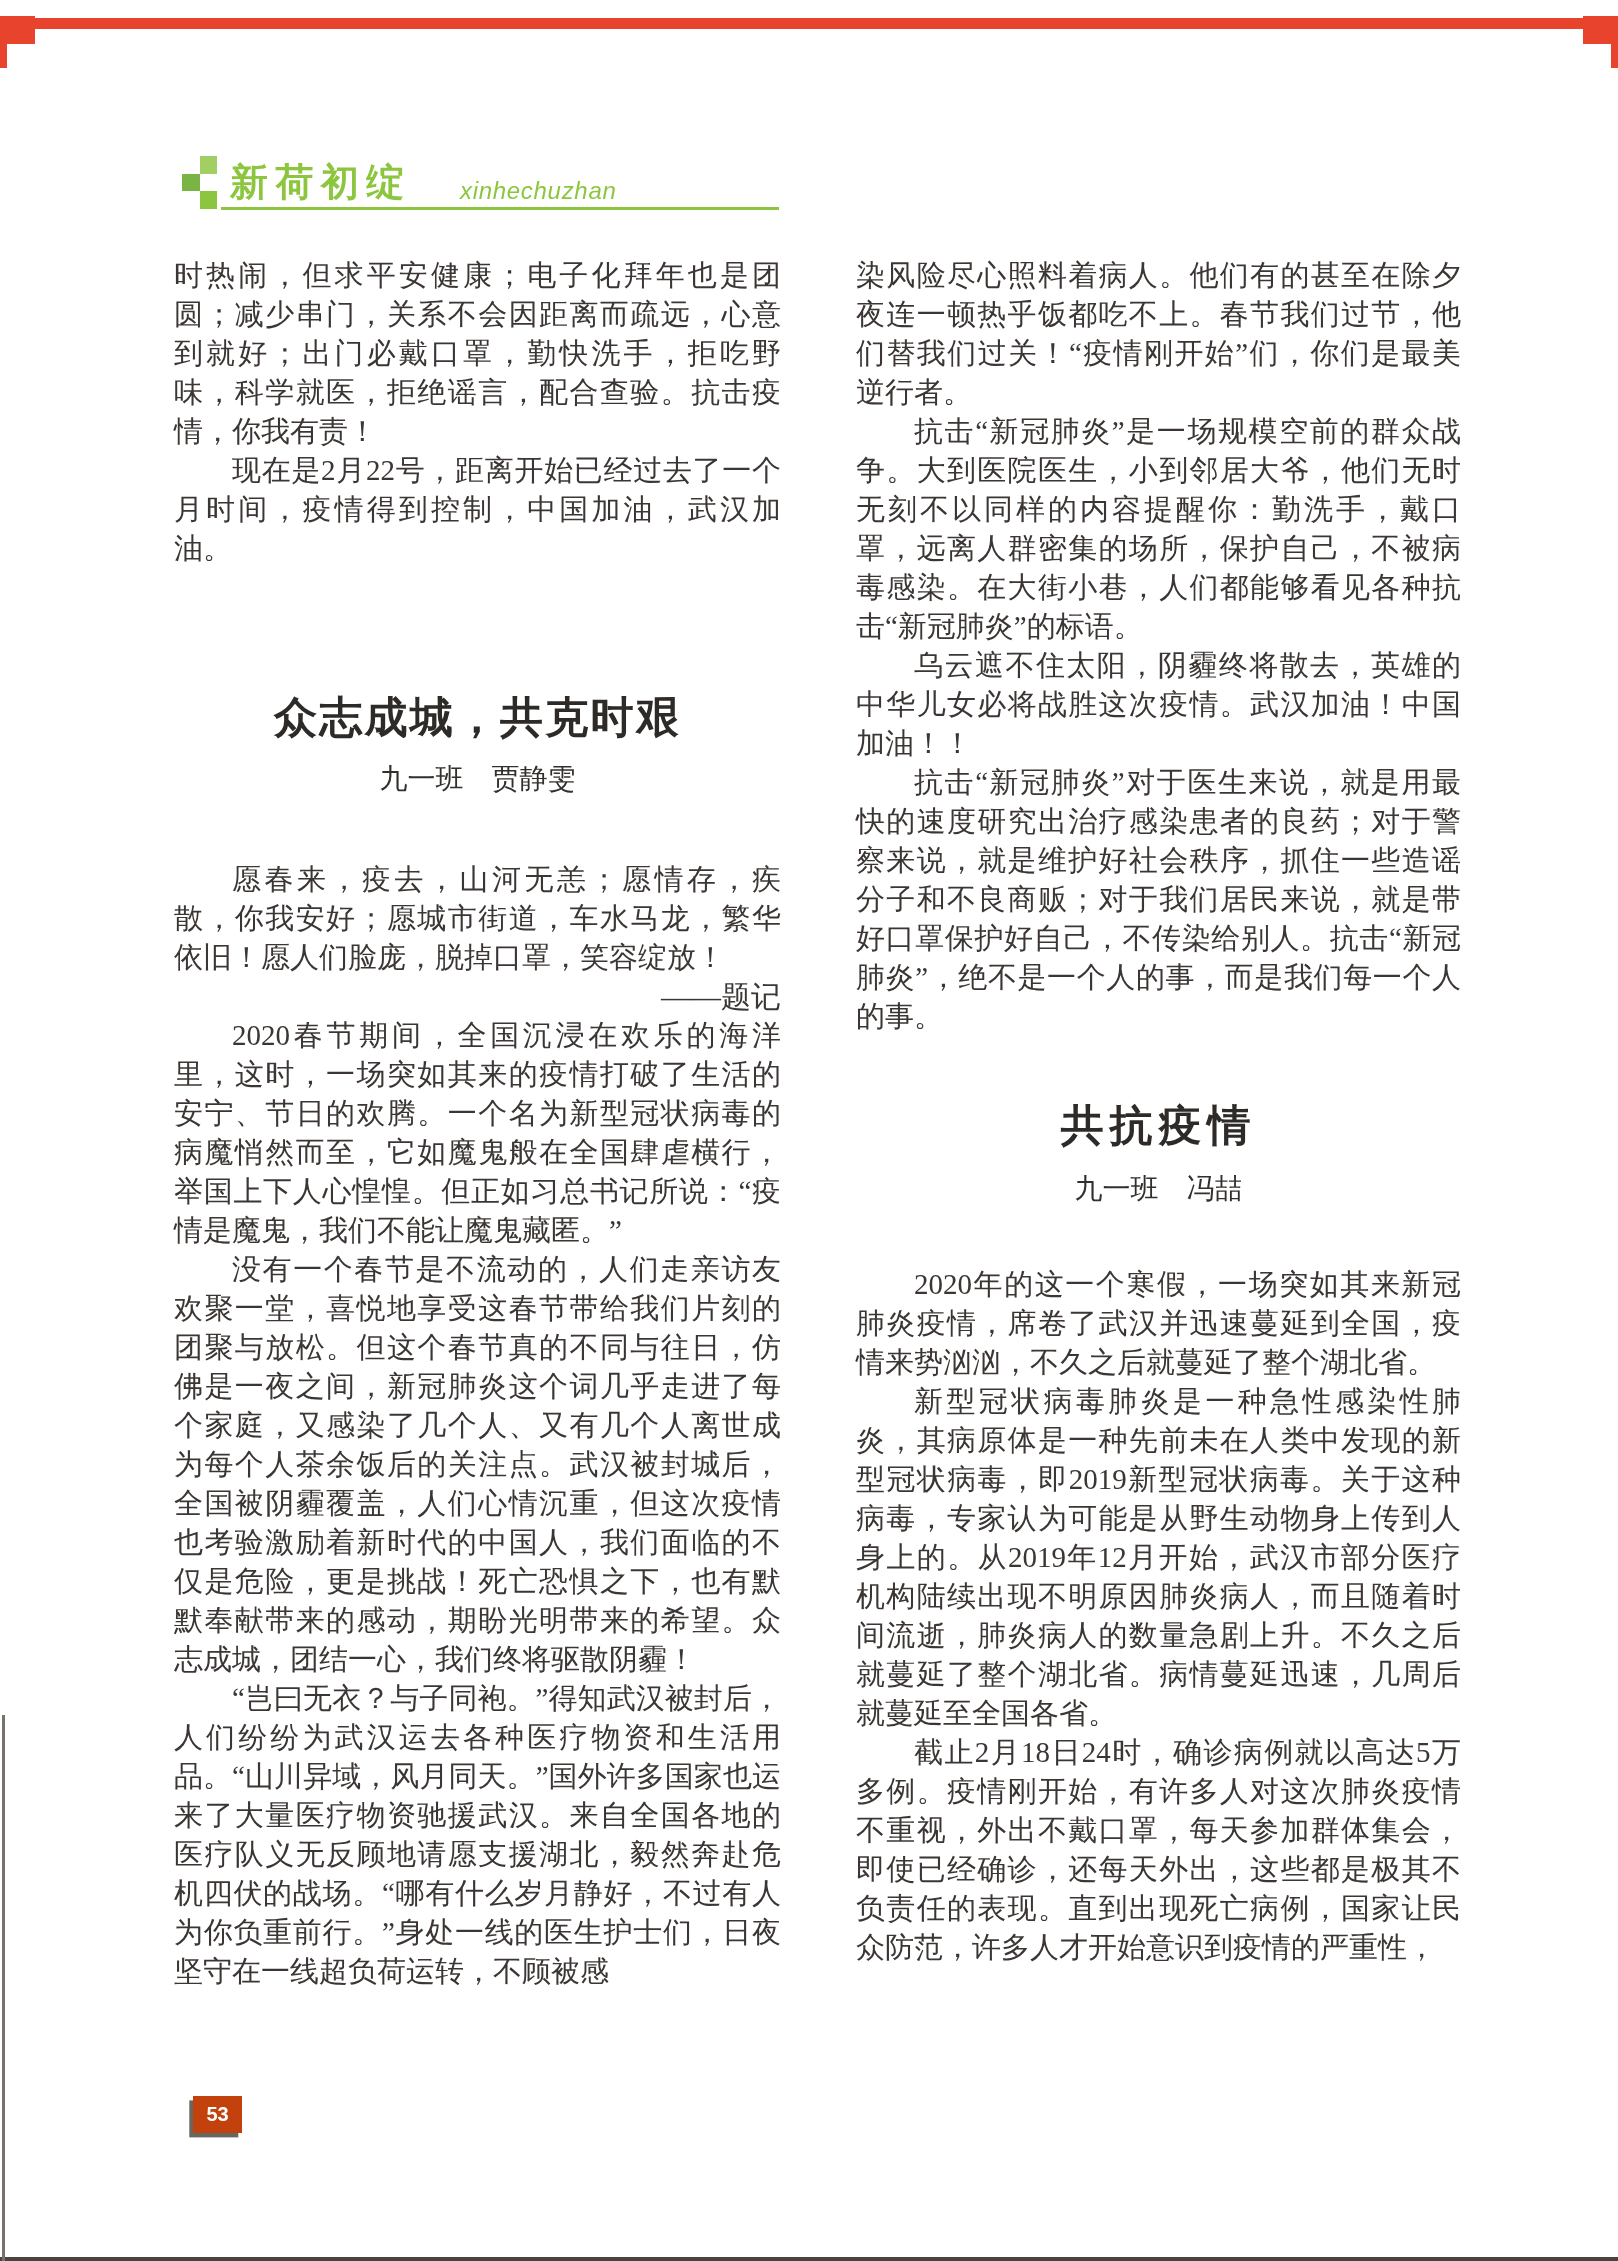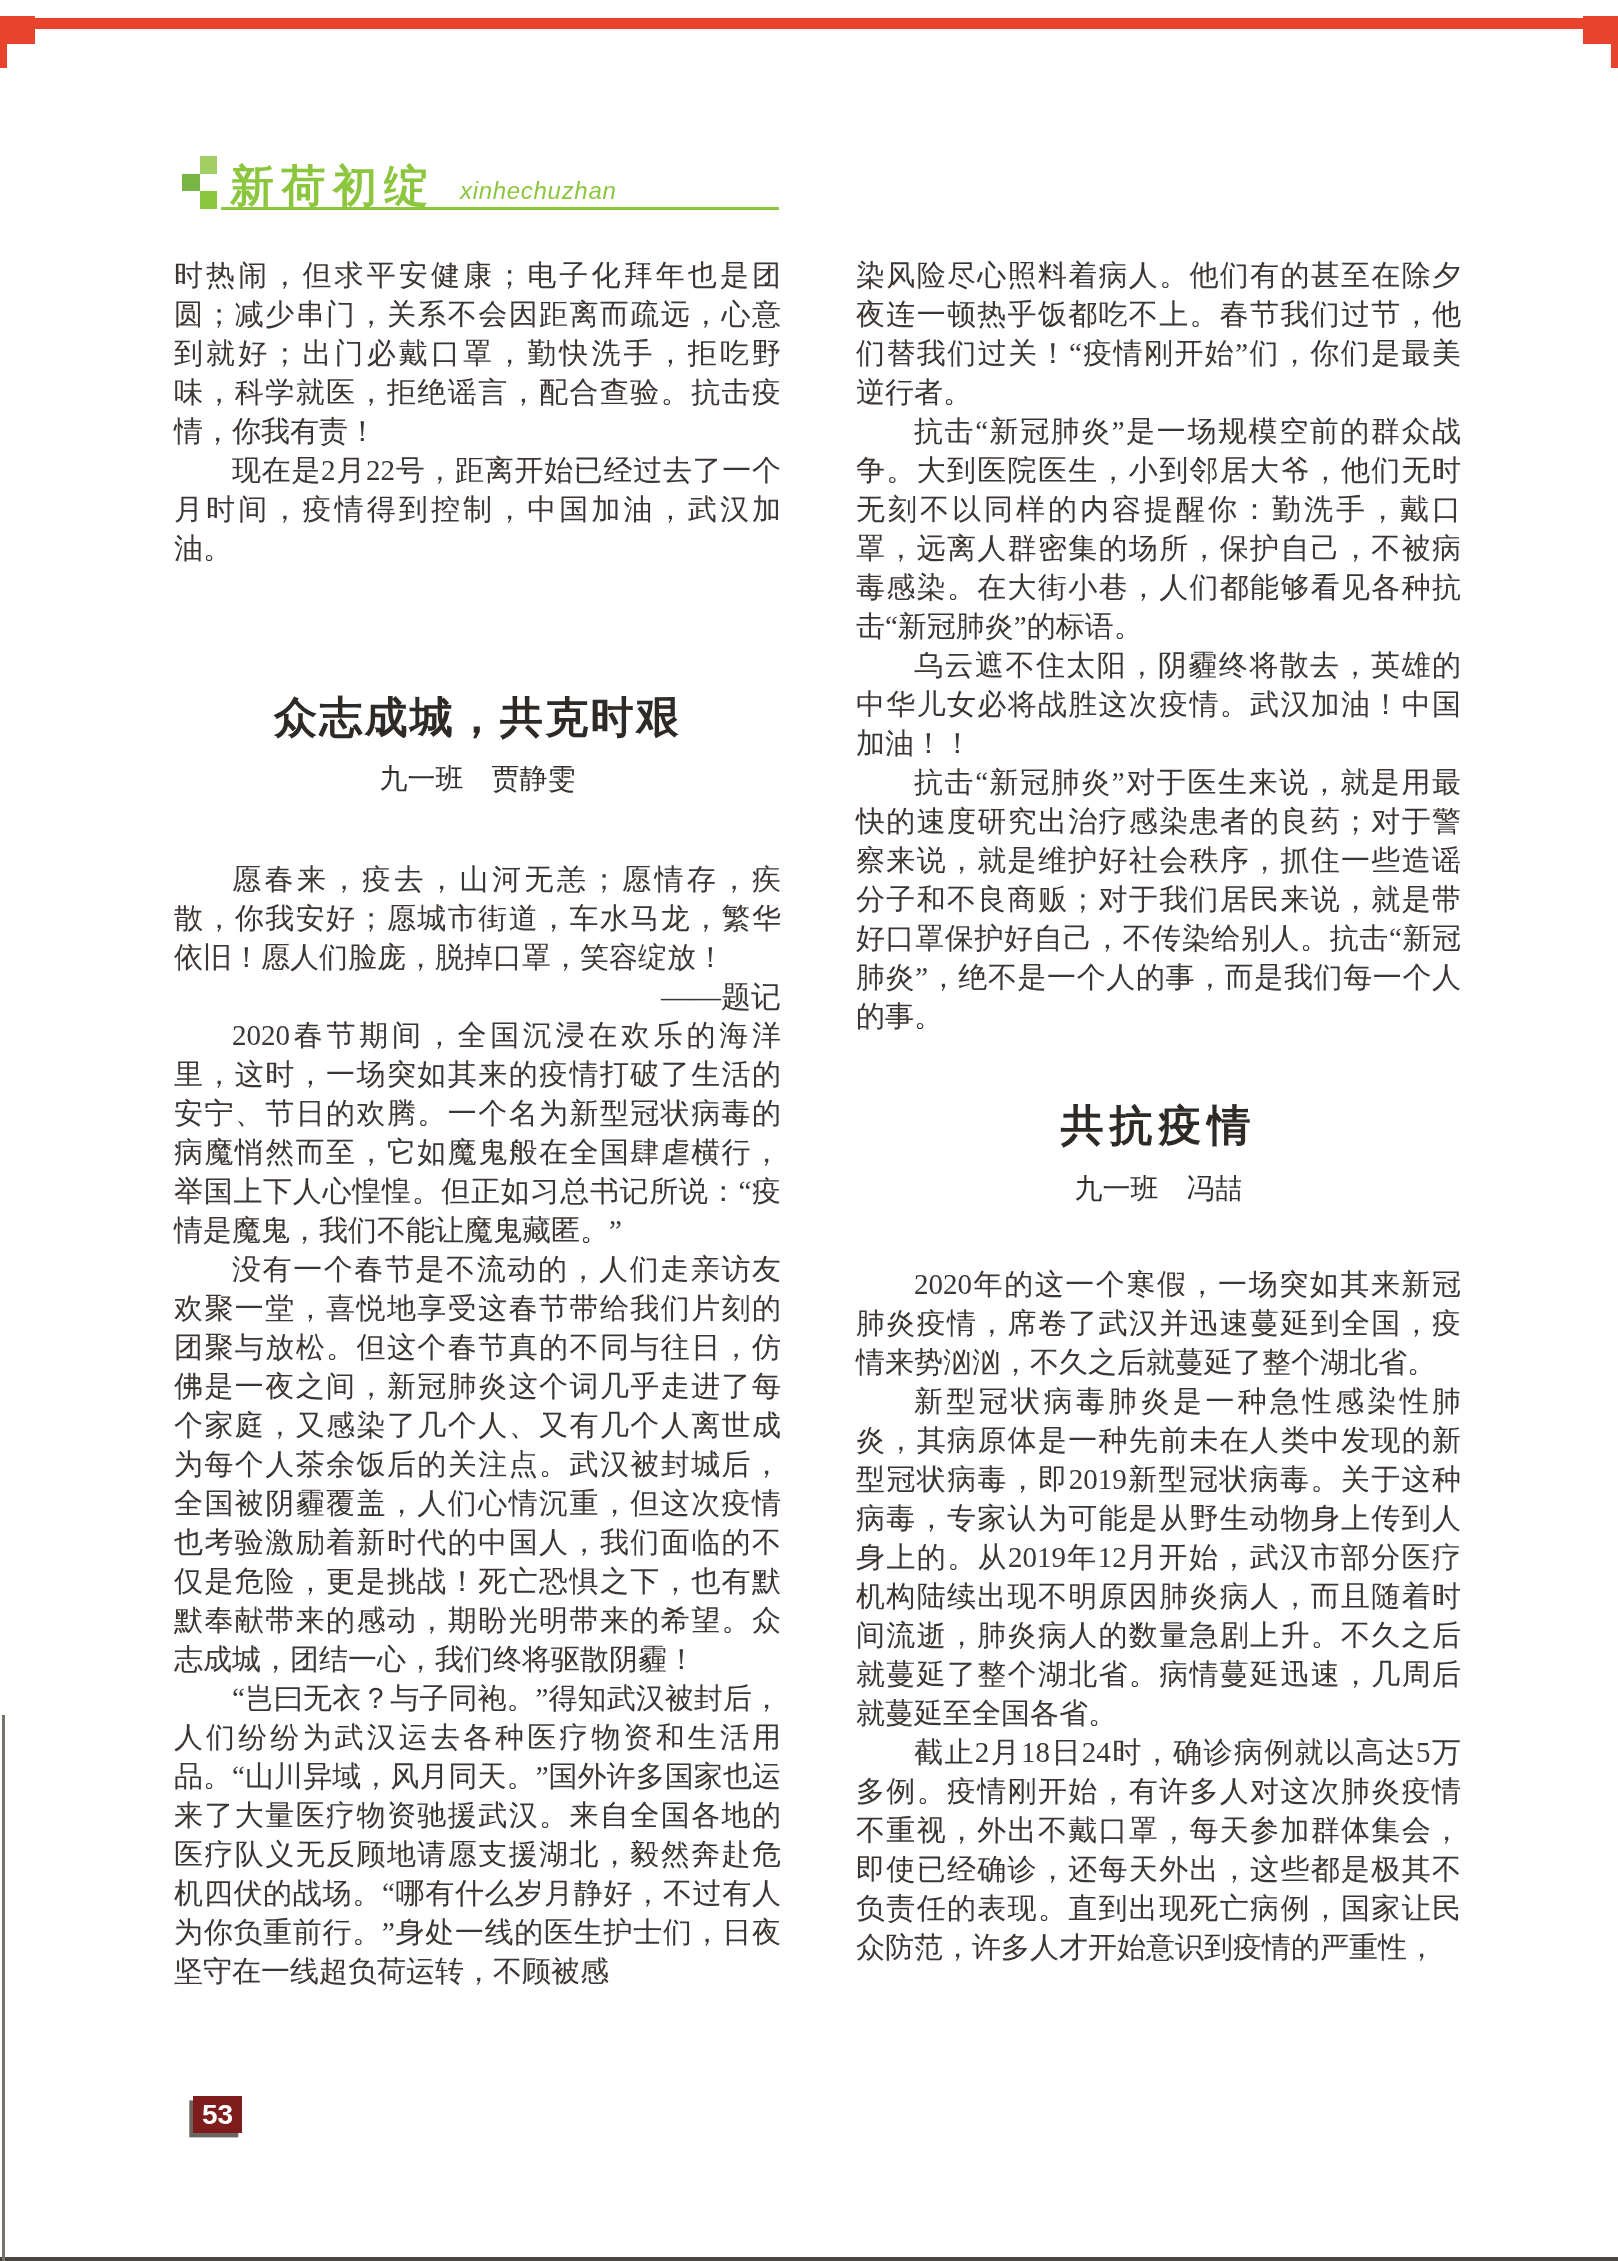--- a/index.html
+++ b/index.html
@@ -19,21 +19,21 @@
   .edge-left{position:absolute;left:2.2px;top:1715px;width:2.9px;height:547px;background:#78726c;}
 
   
   .logo{position:absolute;left:182px;top:156px;width:35px;height:53px;}
   .logo .sq{position:absolute;width:17.7px;height:17.7px;}
   .logo .sq.a{left:17.7px;top:0;background:#a2cf63;}
   .logo .sq.b{left:0;top:17.7px;background:#79b544;}
   .logo .sq.c{left:17.7px;top:35px;background:#8cc63f;}
   .logo-title{
     position:absolute;left:230px;top:157px;margin:0;
-    font-size:44px;font-weight:bold;color:#8cc63f;letter-spacing:7.4px;
+    font-size:38px;font-weight:bold;color:#8cc63f;letter-spacing:7.4px;
     font-family:"Liberation Sans","DejaVu Sans",sans-serif;
   }
   .logo-sub{
     position:absolute;left:460px;top:177px;margin:0;
     font-size:24px;color:#8cc63f;letter-spacing:0.7px;
     font-family:"Liberation Sans","DejaVu Sans",sans-serif;
     font-style:italic;
   }
   .header-underline{position:absolute;left:221px;top:207px;width:558px;height:2.9px;background:#8cc63f;}
 
@@ -51,23 +51,23 @@
   .art-title{margin:0;text-align:center;font-weight:bold;color:#2e2a27;}
   #art1-title{font-size:43px;letter-spacing:2.2px;margin-top:121px;margin-bottom:13.2px;}
   #art2-title{font-size:43px;letter-spacing:5.9px;margin-top:61px;margin-bottom:14.7px;}
   .art-byline{margin:0;text-align:center;font-size:28px;color:#332f2c;}
   #art1-byline{margin-bottom:62px;}
   #art2-byline{margin-bottom:57px;}
 
   
   .page-badge{
     position:absolute;left:193px;top:2096px;width:49px;height:37px;
-    background:#7f1d1d;box-shadow:-3.7px 4.4px 0 #6b655f;
+    background:#c2410c;box-shadow:-3.7px 4.4px 0 #6b655f;
     display:flex;align-items:center;justify-content:center;
-    color:#ffffff;font-size:28px;font-weight:bold;
+    color:#ffffff;font-size:20px;font-weight:bold;
     font-family:"Liberation Sans","DejaVu Sans",sans-serif;
   }
 </style>
 </head>
 <body>
 
 <div class="red-bar"></div>
 <div class="red-nub left"></div>
 <div class="red-nub right"></div>
 <div class="red-sliver left"></div>

